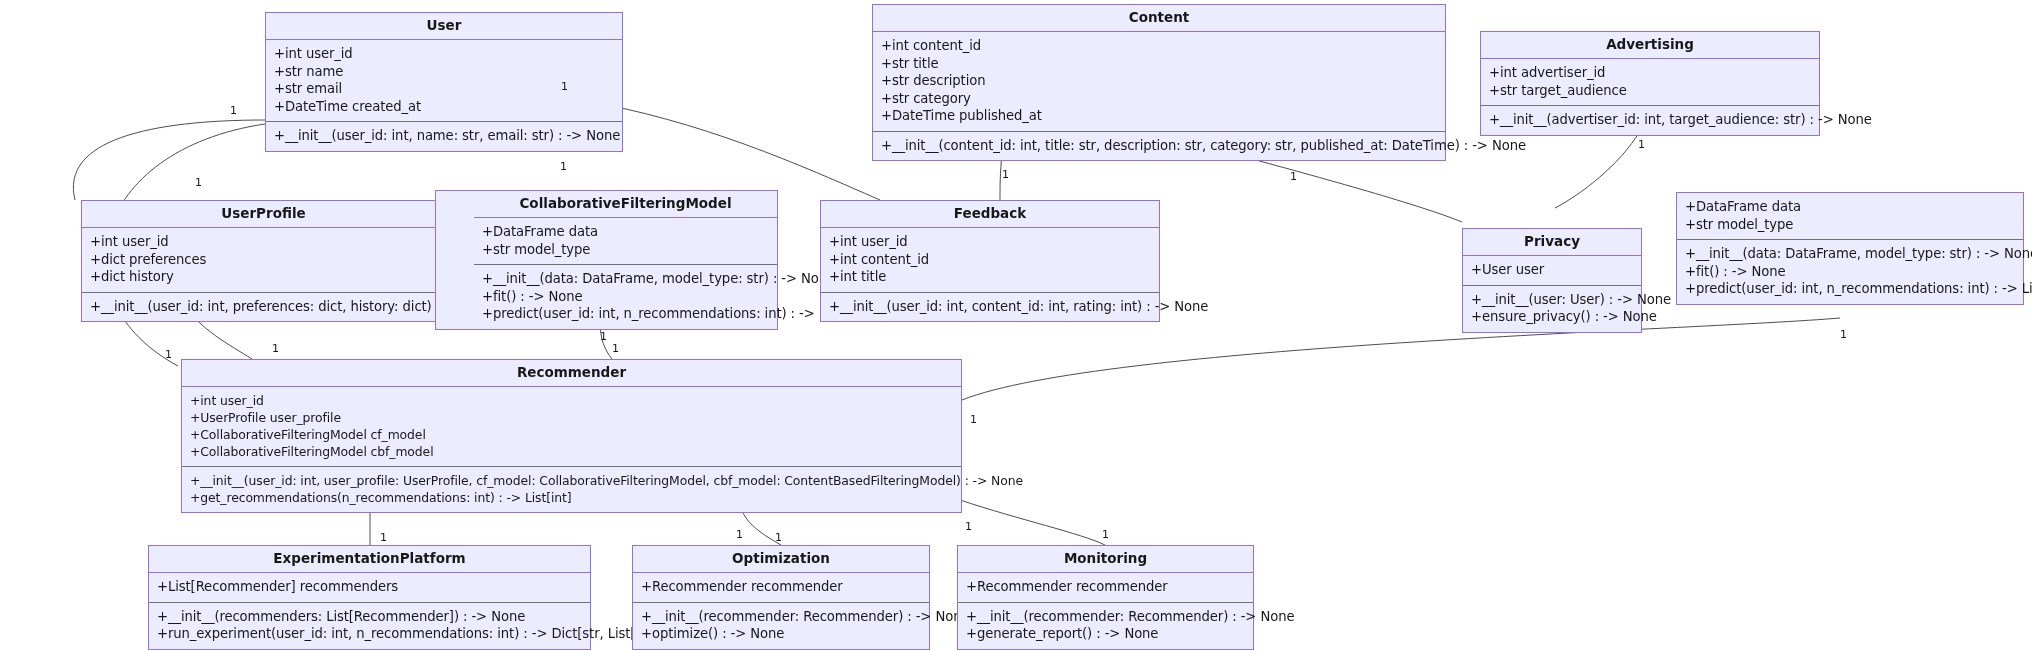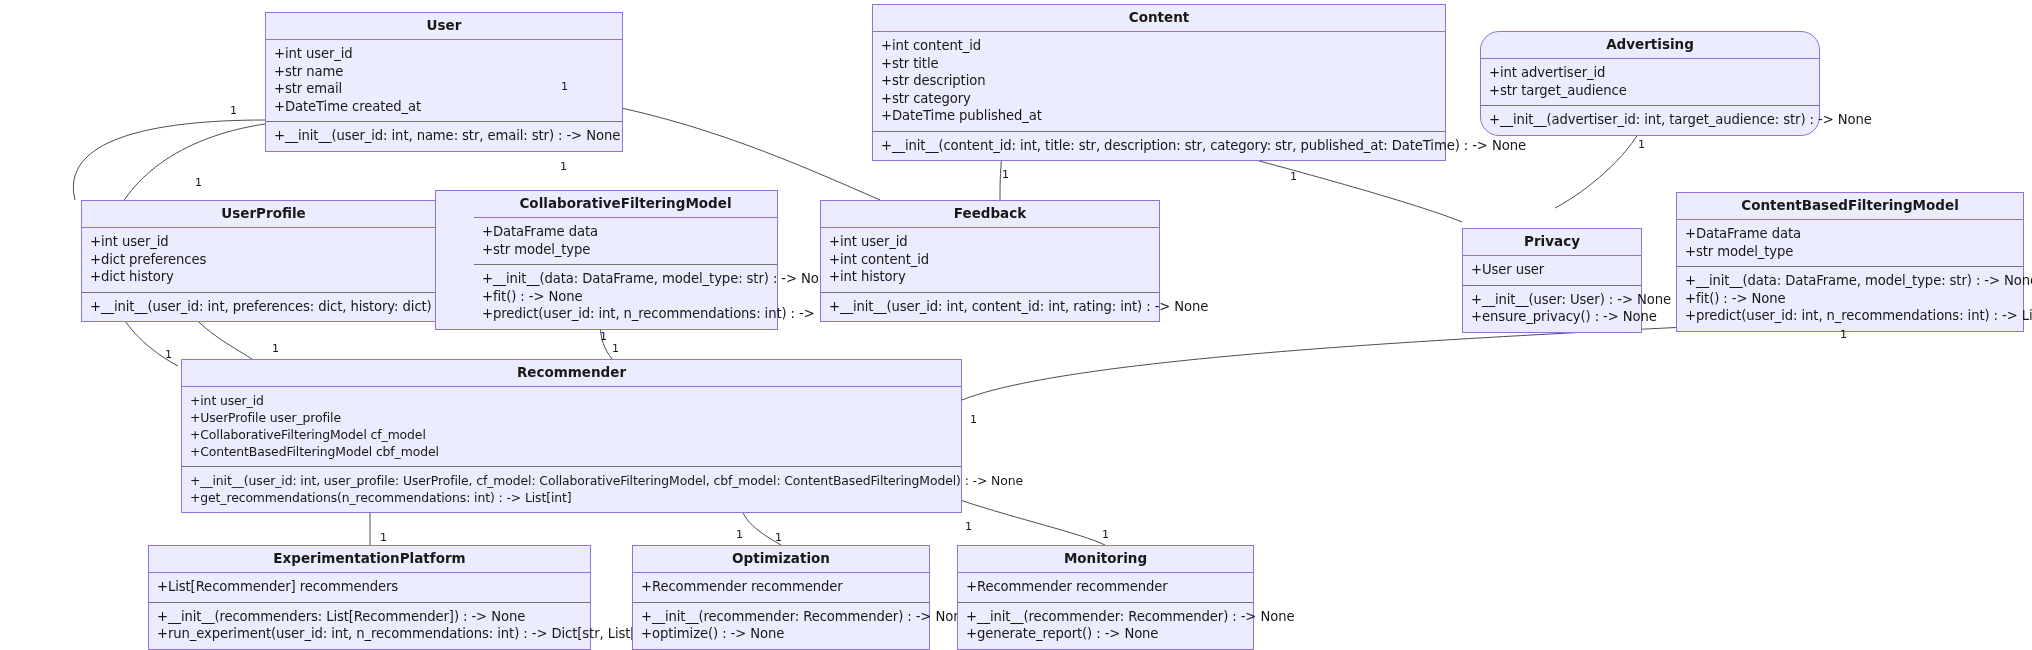--- a/index.html
+++ b/index.html
@@ -103,21 +103,21 @@
           <div class="uml-row">+int content_id</div>
           <div class="uml-row">+str title</div>
           <div class="uml-row">+str description</div>
           <div class="uml-row">+str category</div>
           <div class="uml-row">+DateTime published_at</div>
         </div>
         <div class="uml-section">
           <div class="uml-row">+__init__(content_id: int, title: str, description: str, category: str, published_at: DateTime) : -&gt; None</div>
         </div>
       </div>
-      <div class="uml-class" style="left: 1480px; top: 31px; width: 340px; border-radius: 19px;">
+      <div class="uml-class" style="left: 1480px; top: 31px; width: 340px;">
         <div class="uml-title">Advertising</div>
         <div class="uml-section">
           <div class="uml-row">+int advertiser_id</div>
           <div class="uml-row">+str target_audience</div>
         </div>
         <div class="uml-section">
           <div class="uml-row">+__init__(advertiser_id: int, target_audience: str) : -&gt; None</div>
         </div>
       </div>
       <div class="uml-class" style="left: 33px; top: 200px; width: 365px; margin-left: 48px;">
@@ -141,55 +141,54 @@
           <div class="uml-row">+__init__(data: DataFrame, model_type: str) : -&gt; None</div>
           <div class="uml-row">+fit() : -&gt; None</div>
           <div class="uml-row">+predict(user_id: int, n_recommendations: int) : -&gt; List[int]</div>
         </div>
       </div>
       <div class="uml-class" style="left: 820px; top: 200px; width: 340px;">
         <div class="uml-title">Feedback</div>
         <div class="uml-section">
           <div class="uml-row">+int user_id</div>
           <div class="uml-row">+int content_id</div>
-          <div class="uml-row">+int history</div>
+          <div class="uml-row">+int title</div>
         </div>
         <div class="uml-section">
           <div class="uml-row">+__init__(user_id: int, content_id: int, rating: int) : -&gt; None</div>
         </div>
       </div>
       <div class="uml-class" style="left: 1462px; top: 208px; width: 180px; margin-top: 20px;">
         <div class="uml-title">Privacy</div>
         <div class="uml-section">
           <div class="uml-row">+User user</div>
         </div>
         <div class="uml-section">
           <div class="uml-row">+__init__(user: User) : -&gt; None</div>
           <div class="uml-row">+ensure_privacy() : -&gt; None</div>
         </div>
       </div>
       <div class="uml-class" style="left: 1676px; top: 192px; width: 348px;">
-        <div class="uml-title">ContentBasedFilteringModel</div>
         <div class="uml-section">
           <div class="uml-row">+DataFrame data</div>
           <div class="uml-row">+str model_type</div>
         </div>
         <div class="uml-section">
           <div class="uml-row">+__init__(data: DataFrame, model_type: str) : -&gt; None</div>
           <div class="uml-row">+fit() : -&gt; None</div>
           <div class="uml-row">+predict(user_id: int, n_recommendations: int) : -&gt; List[int]</div>
         </div>
       </div>
       <div class="uml-class compact" style="left: 181px; top: 359px; width: 781px;">
         <div class="uml-title">Recommender</div>
         <div class="uml-section">
           <div class="uml-row">+int user_id</div>
           <div class="uml-row">+UserProfile user_profile</div>
           <div class="uml-row">+CollaborativeFilteringModel cf_model</div>
-          <div class="uml-row">+ContentBasedFilteringModel cbf_model</div>
+          <div class="uml-row">+CollaborativeFilteringModel cbf_model</div>
         </div>
         <div class="uml-section">
           <div class="uml-row">+__init__(user_id: int, user_profile: UserProfile, cf_model: CollaborativeFilteringModel, cbf_model: ContentBasedFilteringModel) : -&gt; None</div>
           <div class="uml-row">+get_recommendations(n_recommendations: int) : -&gt; List[int]</div>
         </div>
       </div>
       <div class="uml-class" style="left: 148px; top: 545px; width: 443px;">
         <div class="uml-title">ExperimentationPlatform</div>
         <div class="uml-section">
           <div class="uml-row">+List[Recommender] recommenders</div>

